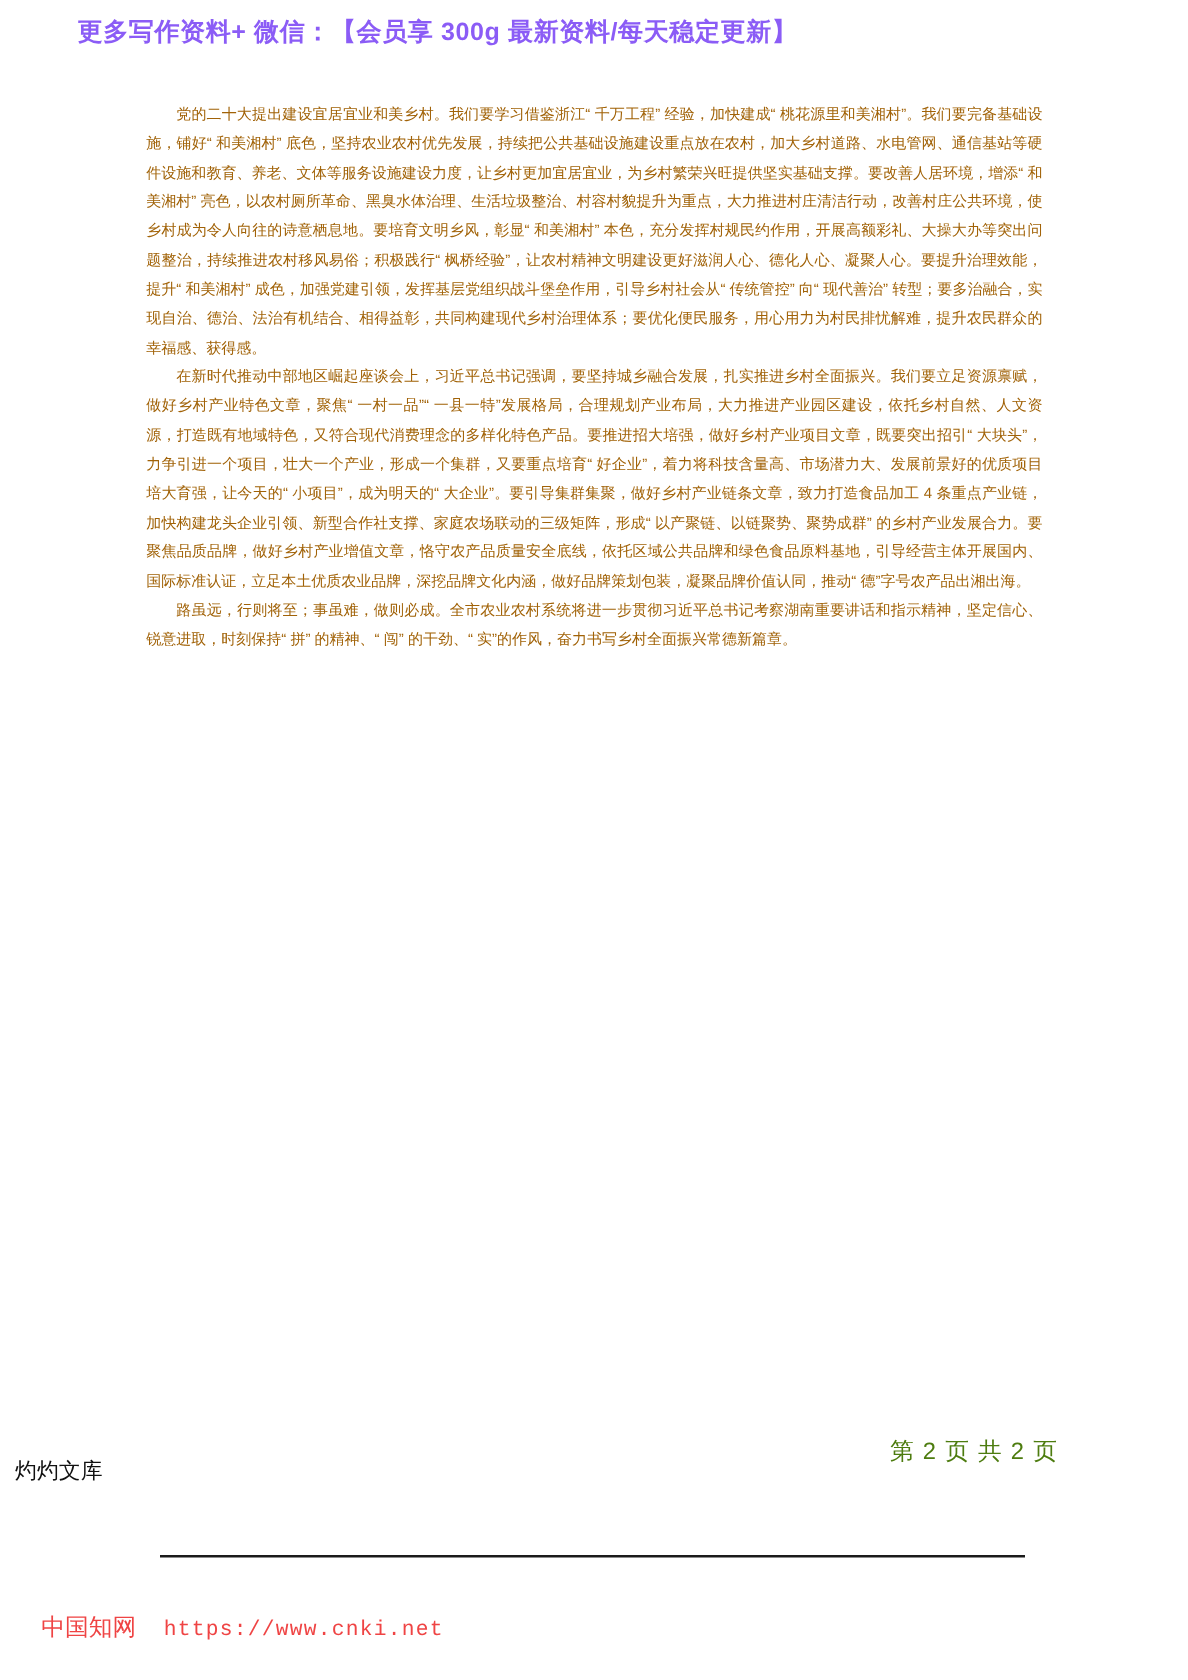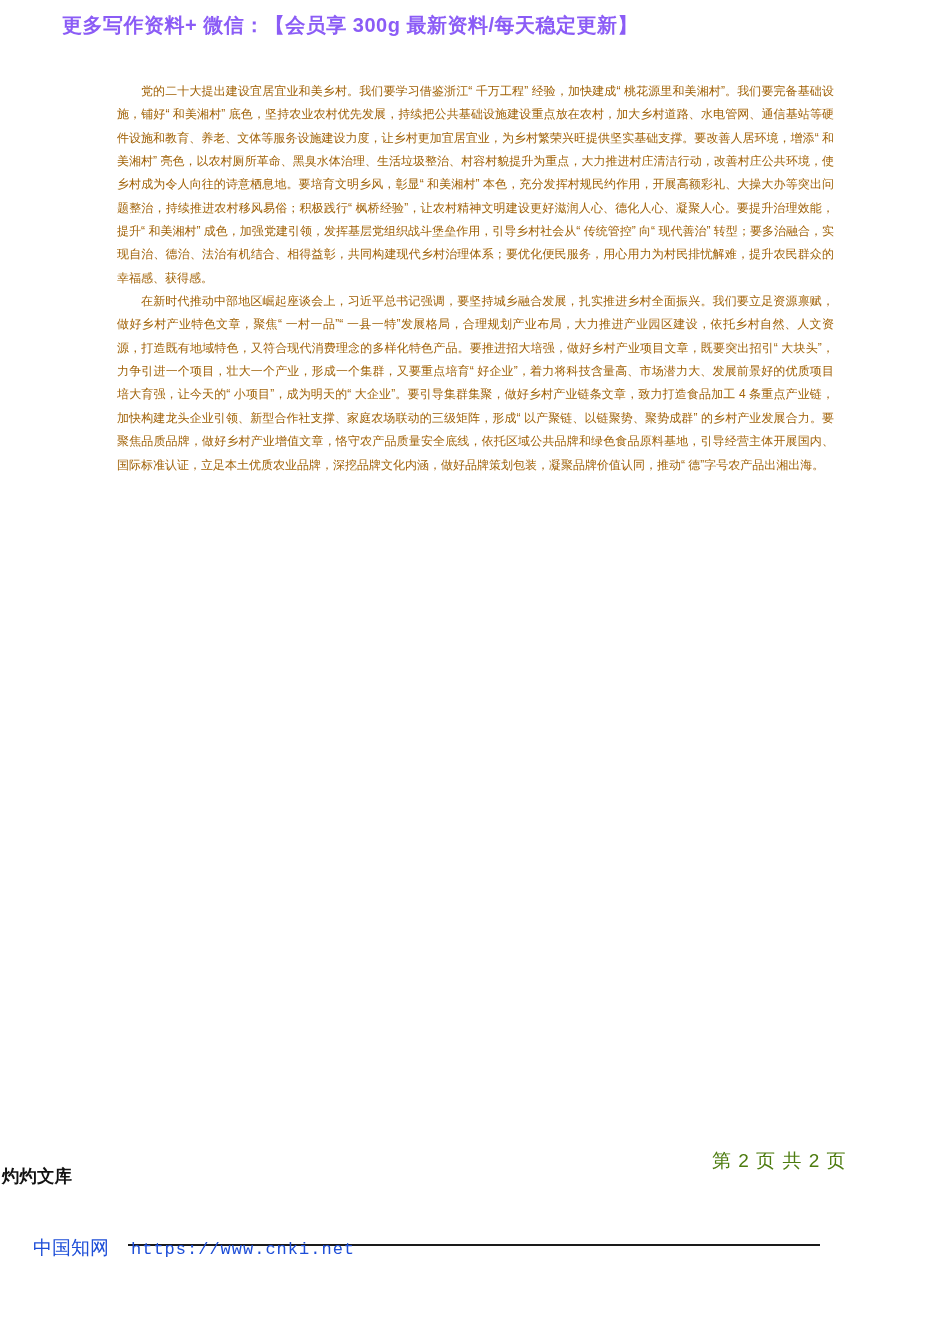--- a/index.html
+++ b/index.html
@@ -35,36 +35,35 @@
   .page-indicator {
     position: absolute;
     left: 712px; top: 1148px;
     font-size: 19px;
     color: #4d7c0f;
     letter-spacing: 1px;
     white-space: nowrap;
   }
   .library-watermark {
     position: absolute;
-    left: 2px; top: 1164px;
+    left: 12px; top: 1164px;
     font-size: 17.5px;
     color: #111111;
     white-space: nowrap;
-    font-weight: bold;
   }
   .bottom-divider {
     position: absolute;
     left: 128px; top: 1244px;
     width: 692px; height: 2px;
     background: #1a1a1a;
   }
   .cnki-watermark {
     position: absolute;
-    left: 33px; top: 1235px;
-    color: #1d4ed8;
+    left: 33px; top: 1289px;
+    color: #ef4444;
     white-space: nowrap;
     text-align: right;
   }
   .cnki-name {
     font-family: "Liberation Serif", serif;
     font-size: 19px;
   }
   .cnki-url {
     font-family: "Liberation Mono", monospace;
     font-size: 17px;
@@ -73,20 +72,21 @@
   }
 </style>
 </head>
 <body>
 
 <div class="promo-header">更多写作资料+ 微信：【会员享 300g 最新资料/每天稳定更新】</div>
 
 <div class="doc-body">
   <p>党的二十大提出建设宜居宜业和美乡村。我们要学习借鉴浙江“ 千万工程” 经验，加快建成“ 桃花源里和美湘村”。我们要完备基础设施，铺好“ 和美湘村” 底色，坚持农业农村优先发展，持续把公共基础设施建设重点放在农村，加大乡村道路、水电管网、通信基站等硬件设施和教育、养老、文体等服务设施建设力度，让乡村更加宜居宜业，为乡村繁荣兴旺提供坚实基础支撑。要改善人居环境，增添“ 和美湘村” 亮色，以农村厕所革命、黑臭水体治理、生活垃圾整治、村容村貌提升为重点，大力推进村庄清洁行动，改善村庄公共环境，使乡村成为令人向往的诗意栖息地。要培育文明乡风，彰显“ 和美湘村” 本色，充分发挥村规民约作用，开展高额彩礼、大操大办等突出问题整治，持续推进农村移风易俗；积极践行“ 枫桥经验”，让农村精神文明建设更好滋润人心、德化人心、凝聚人心。要提升治理效能，提升“ 和美湘村” 成色，加强党建引领，发挥基层党组织战斗堡垒作用，引导乡村社会从“ 传统管控” 向“ 现代善治” 转型；要多治融合，实现自治、德治、法治有机结合、相得益彰，共同构建现代乡村治理体系；要优化便民服务，用心用力为村民排忧解难，提升农民群众的幸福感、获得感。</p>
   <p>在新时代推动中部地区崛起座谈会上，习近平总书记强调，要坚持城乡融合发展，扎实推进乡村全面振兴。我们要立足资源禀赋，做好乡村产业特色文章，聚焦“ 一村一品”“ 一县一特”发展格局，合理规划产业布局，大力推进产业园区建设，依托乡村自然、人文资源，打造既有地域特色，又符合现代消费理念的多样化特色产品。要推进招大培强，做好乡村产业项目文章，既要突出招引“ 大块头”，力争引进一个项目，壮大一个产业，形成一个集群，又要重点培育“ 好企业”，着力将科技含量高、市场潜力大、发展前景好的优质项目培大育强，让今天的“ 小项目”，成为明天的“ 大企业”。要引导集群集聚，做好乡村产业链条文章，致力打造食品加工 4 条重点产业链，加快构建龙头企业引领、新型合作社支撑、家庭农场联动的三级矩阵，形成“ 以产聚链、以链聚势、聚势成群” 的乡村产业发展合力。要聚焦品质品牌，做好乡村产业增值文章，恪守农产品质量安全底线，依托区域公共品牌和绿色食品原料基地，引导经营主体开展国内、国际标准认证，立足本土优质农业品牌，深挖品牌文化内涵，做好品牌策划包装，凝聚品牌价值认同，推动“ 德”字号农产品出湘出海。</p>
+  <p>路虽远，行则将至；事虽难，做则必成。全市农业农村系统将进一步贯彻习近平总书记考察湖南重要讲话和指示精神，坚定信心、锐意进取，时刻保持“ 拼” 的精神、“ 闯” 的干劲、“ 实”的作风，奋力书写乡村全面振兴常德新篇章。</p>
 </div>
 
 <div class="page-indicator">第 2 页 共 2 页</div>
 
 <div class="library-watermark">灼灼文库</div>
 
 <div class="bottom-divider"></div>
 
 <div class="cnki-watermark">
   <span class="cnki-name">中国知网</span><span class="cnki-url">https://www.cnki.net</span>

